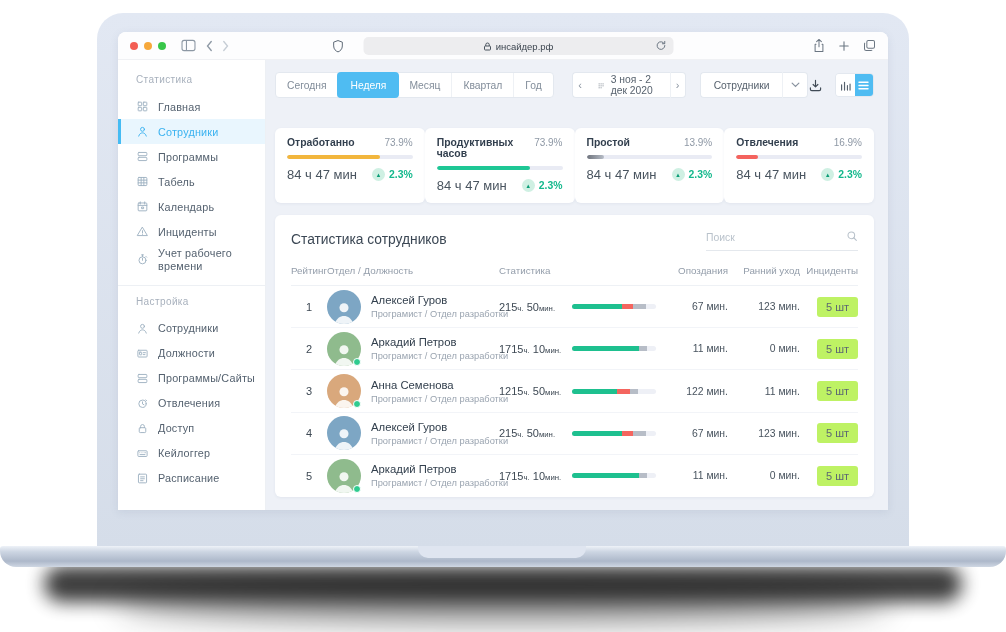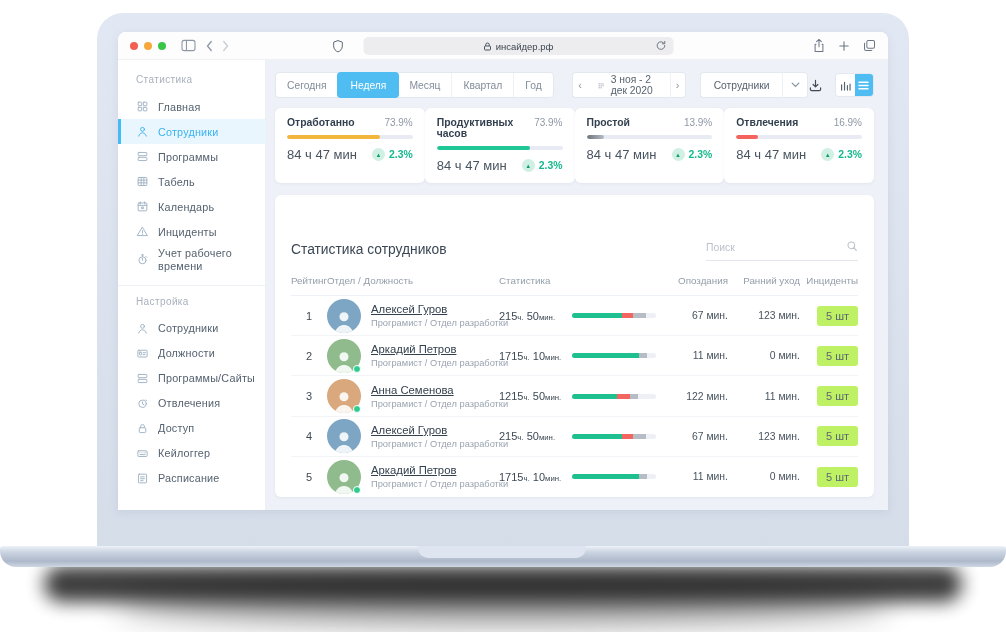--- a/index.html
+++ b/index.html
@@ -79,42 +79,42 @@
   .toolbar svg.glyph { display:block; }
   .dl { margin:0 12px 0 0; cursor:pointer; display:flex; }
   .toggle { display:flex; height:24px; border-radius:4px; overflow:hidden;
     border:1px solid #e3e8ef; }
   .tbtn { width:29px; background:#fff; display:flex; align-items:center;
     justify-content:center; cursor:pointer; }
   .tbtn.active { background:#4fbcf2; }
   .spacer { flex:1; }
 
   
-  .cards { display:flex; flex:none; margin-bottom:12px; }
+  .cards { display:flex; flex:none; margin-bottom:12px;margin-top:20px; }
   .card { flex:1; background:#fff; border-radius:6px; padding:9px 12px 10px;
     box-shadow:0 1px 3px rgba(70,90,130,.07); }
   .card-top { display:flex; justify-content:space-between; align-items:baseline; }
   .card-title { font-size:10.4px; font-weight:bold; color:#323f4e; }
   .card-pct { font-size:10px; color:#8e98a5; }
   .pbar { height:4px; background:#e9ebf4; border-radius:2px; margin:7px 0 8px;
     overflow:hidden; }
   .pbar-fill { height:100%; border-radius:2px; }
   .card-bot { display:flex; justify-content:space-between; align-items:center; }
   .card-val { font-size:13px; color:#49545f; }
   .delta { display:flex; align-items:center; gap:4px; }
   .delta-circ { width:13px; height:13px; border-radius:50%; background:#cff0e3;
     color:#0b9d77; font-size:6px; display:flex; align-items:center; justify-content:center; }
   .delta-val { font-size:10.4px; font-weight:bold; color:#13b88c; }
 
   
   .tcard { background:#fff; border-radius:6px; box-shadow:0 1px 3px rgba(70,90,130,.07);
     padding:0 16px; flex:1; margin-bottom:13px; display:flex; flex-direction:column;
     overflow:hidden; }
   .t-head { display:flex; justify-content:space-between; align-items:center;
-    padding:13px 0 9px; flex:none;margin-top:30px; }
+    padding:13px 0 9px; flex:none; }
   .t-title { font-size:13.8px; color:#3b4754; }
   .search { display:flex; align-items:center; border-bottom:1px solid #e4e8ed;
     width:152px; padding-bottom:4px; }
   .search input { border:none; outline:none; flex:1; font-size:10.4px; color:#57626e;
     background:transparent; font-family:inherit; }
   .search input::placeholder { color:#b9c2cb; }
   .grid6 { display:grid; grid-template-columns:36px 158px 1fr 56px 72px 58px;
     align-items:center; }
   .cols { font-size:9.8px; color:#939daa; padding:5px 0 9px; border-bottom:1px solid #eef1f5;
     flex:none; }
@@ -124,21 +124,21 @@
     cursor:pointer; }
   .row:last-child { border-bottom:none; }
   .rank { text-align:center; font-size:11px; color:#3e4954; }
   .person { display:flex; align-items:center; gap:10px; min-width:0; }
   .av-wrap { position:relative; width:34px; height:34px; flex:none; }
   .avatar { width:34px; height:34px; border-radius:50%; overflow:hidden; display:flex;
     align-items:flex-end; justify-content:center; }
   .avatar svg { width:26px; height:26px; display:block; }
   .odot { position:absolute; right:0; bottom:0; width:8px; height:8px; background:#2fcb8f;
     border:1.5px solid #fff; border-radius:50%; }
-  .pname { font-size:11.3px; color:#33404e; margin-bottom:3px; white-space:nowrap;text-decoration:underline; }
+  .pname { font-size:11.3px; color:#33404e; margin-bottom:3px; white-space:nowrap; }
   .prole { font-size:9.3px; color:#9aa4b0; white-space:nowrap; }
   .stats { display:flex; align-items:center; gap:9px; padding:0 16px 0 14px; }
   .time { font-size:11px; color:#3e4954; white-space:nowrap; width:64px; flex:none; }
   .time .u { font-size:7.8px; }
   .rbar { flex:1; height:5px; border-radius:3px; background:#eef0f6; display:flex;
     overflow:hidden; }
   .rseg { height:100%; }
   .rseg.g { background:#1ec08f; } .rseg.r { background:#f4655f; } .rseg.gy { background:#b7bdc7; }
   .cell-r { text-align:right; font-size:10.4px; color:#49545f; white-space:nowrap; }
   .chip { display:inline-block; background:#bef264; color:#5d6872; font-size:11px;

